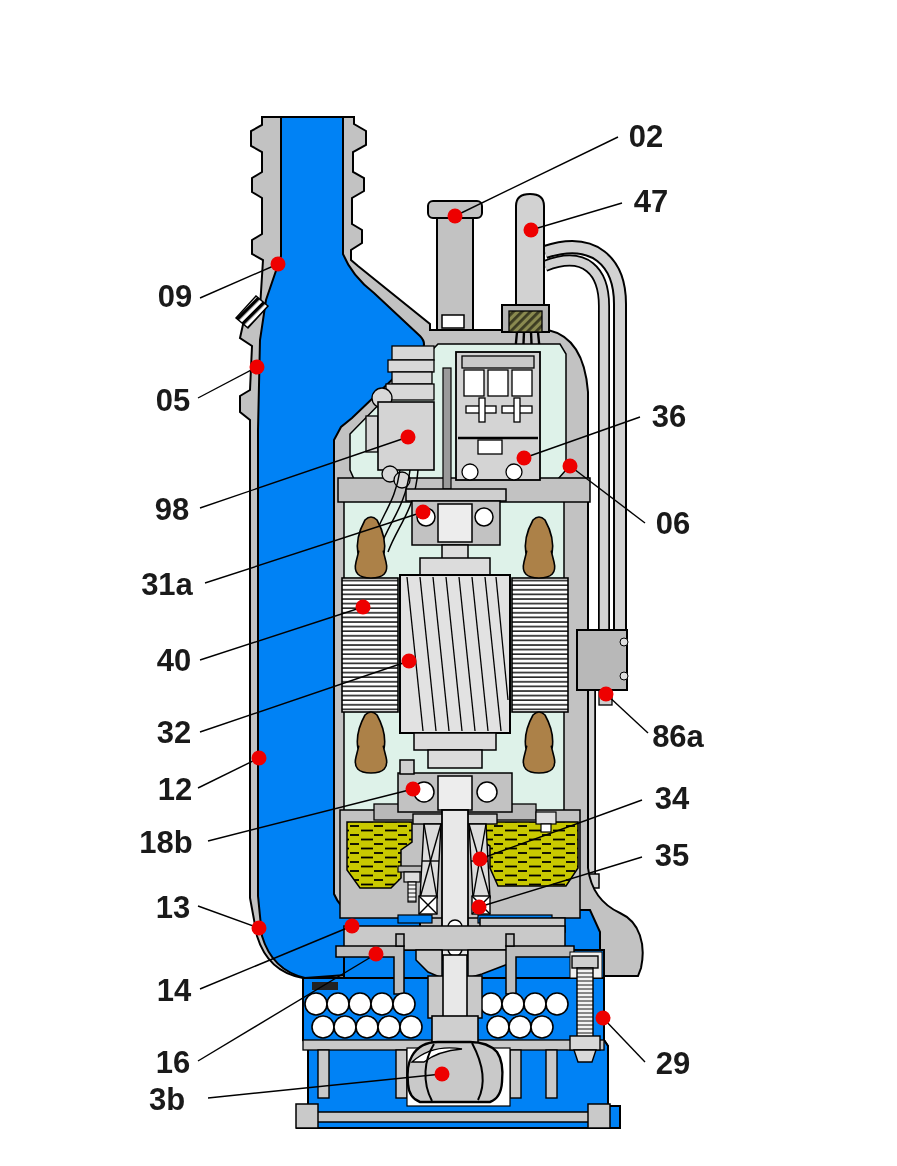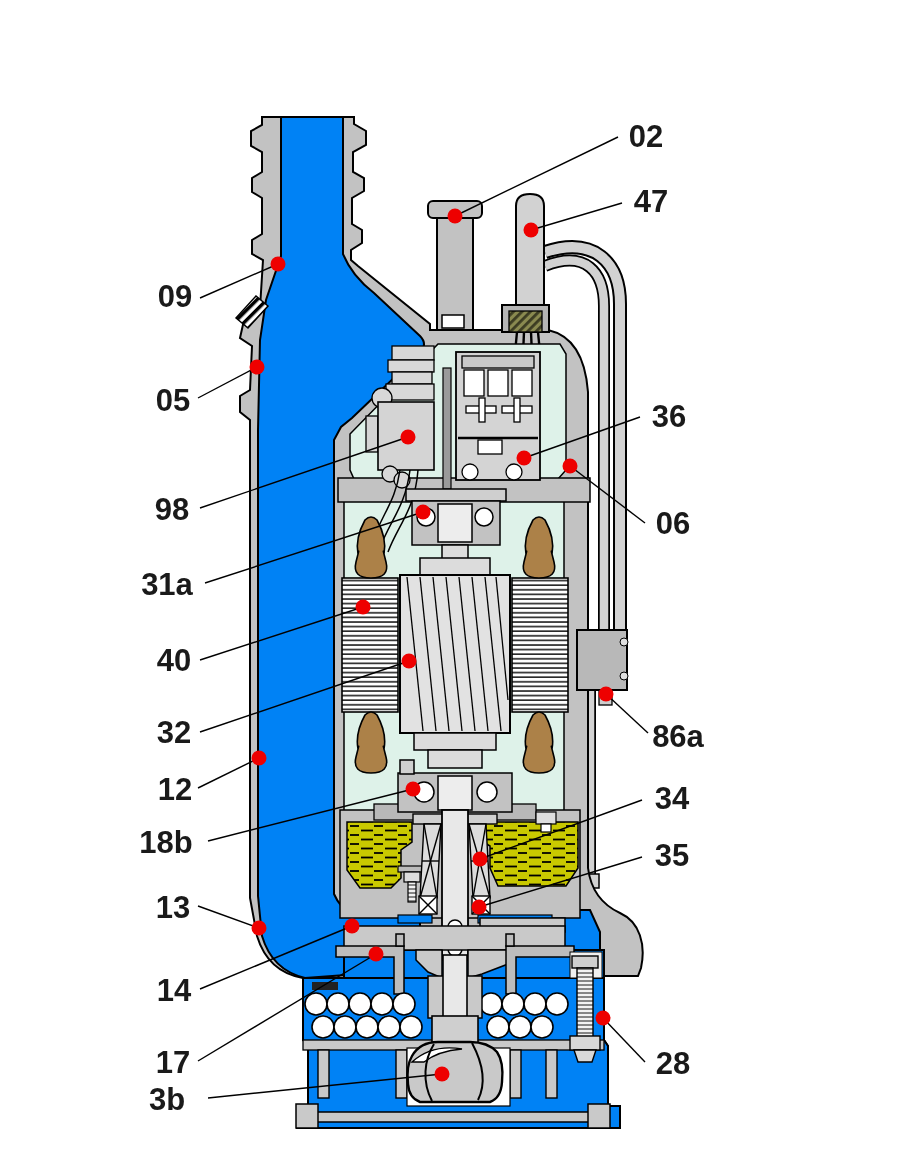--- a/index.html
+++ b/index.html
@@ -347,16 +347,16 @@
   <div class="part-label" style="left:167px;top:585px">31a</div>
   <div class="part-label" style="left:174px;top:661px">40</div>
   <div class="part-label" style="left:174px;top:733px">32</div>
   <div class="part-label" style="left:678px;top:737px">86a</div>
   <div class="part-label" style="left:175px;top:790px">12</div>
   <div class="part-label" style="left:166px;top:843px">18b</div>
   <div class="part-label" style="left:672px;top:799px">34</div>
   <div class="part-label" style="left:672px;top:856px">35</div>
   <div class="part-label" style="left:173px;top:908px">13</div>
   <div class="part-label" style="left:174px;top:991px">14</div>
-  <div class="part-label" style="left:173px;top:1063px">17</div>
+  <div class="part-label" style="left:173px;top:1063px">16</div>
   <div class="part-label" style="left:167px;top:1100px">3b</div>
-  <div class="part-label" style="left:673px;top:1064px">28</div>
+  <div class="part-label" style="left:673px;top:1064px">29</div>
 </div>
 
 </body></html>

